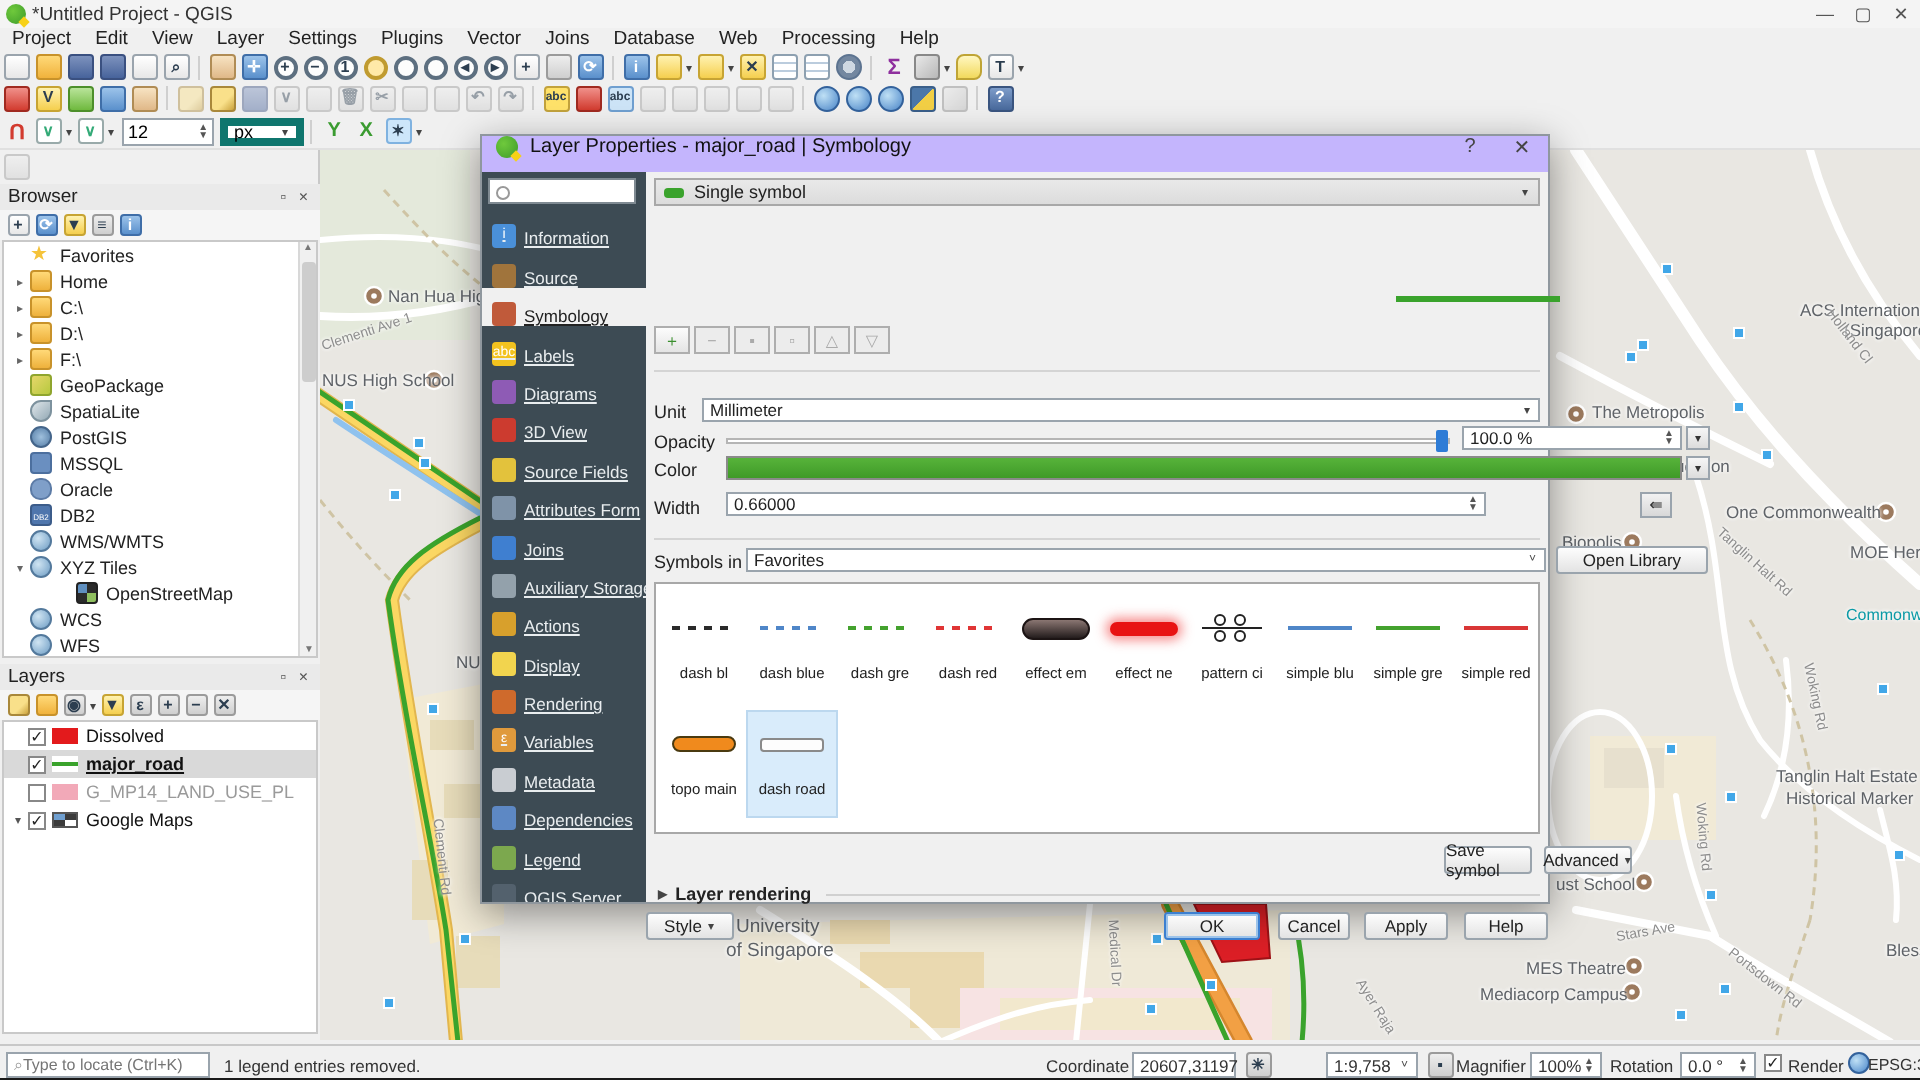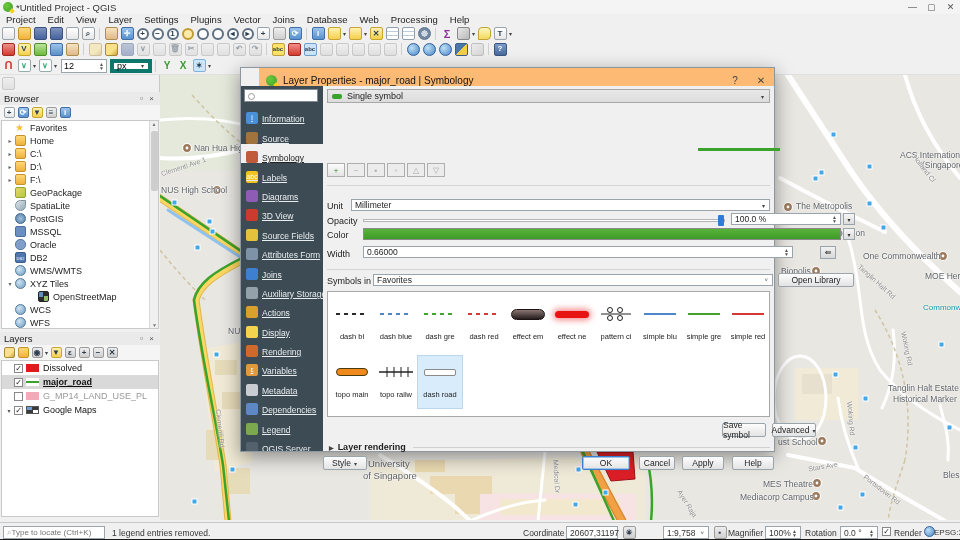--- a/index.html
+++ b/index.html
@@ -97,21 +97,21 @@
 
   
   .map{position:absolute;left:160px;top:75px;width:800px;height:445px;background:#e9e7e2;z-index:1;}
   .maplabels{position:absolute;left:0;top:0;width:100%;height:100%;overflow:hidden;}
   .ml{position:absolute;font-size:8.5px;color:#5f6368;white-space:nowrap;text-shadow:0 0 2px #fff,0 0 2px #fff;}
   .ml.rd{font-size:7px;color:#8d8d8d;}
   .ml.teal{color:#0a9aa6;font-size:8px;}
 
   
   .dialog{position:absolute;left:240px;top:67px;width:535px;height:385px;background:#f0f0f0;border:1px solid #8f979e;box-shadow:0 5px 18px rgba(0,0,0,.4);z-index:50;}
-  .dtitle{height:18px;background:#fdba74;display:flex;align-items:flex-end;font-size:10px;color:#111;padding-left:4px;margin-left:18px;}
+  .dtitle{height:18px;background:#c4b5fd;display:flex;align-items:flex-start;font-size:10px;color:#111;padding-left:4px;}
   .dtitle .qlogo{width:11px;height:11px;}
   .dtbtns{margin-left:auto;display:flex;}
   .dtbtn{width:26px;text-align:center;color:#444;font-size:10px;}
   .dside{position:absolute;left:0;top:18px;width:82px;bottom:0;background:#3d4b54;overflow:hidden;}
   .dsearch{margin:3px;width:74px;height:13px;background:#fff;border:1px solid #7f8a92;position:relative;}
   .dsearch::before{content:"";position:absolute;left:3px;top:3px;width:5px;height:5px;border:1px solid #999;border-radius:50%;}
   .sbitem{height:19.4px;display:flex;align-items:flex-end;padding-left:5px;font-size:8.5px;color:#e9edef;white-space:nowrap;text-decoration:underline;}
   .sbitem.sel{background:#f0f0f0;color:#222;}
   .sbic{width:12px;height:12px;border-radius:2px;margin-right:4px;flex:none;font-size:7px;color:#fff;text-align:center;line-height:12px;font-style:normal;}
   .dmain{position:absolute;left:82px;top:18px;right:0;bottom:0;font-size:9px;color:#222;}
@@ -712,21 +712,21 @@
         <span>100.0 %</span>
           <span class="spn" style="margin-left:auto;">▲<br>▼</span>
       </div>
       <div class="ddbtn" style="left:520px;top:127px;height:12px;">▾</div>
 
       <span class="flabel" style="top:144px;">Color</span>
       <div class="colorbar" style="left:40px;top:142px;width:478px;height:12px;"></div>
       <div class="ddbtn" style="left:520px;top:142px;height:12px;">▾</div>
 
       <span class="flabel" style="top:163px;">Width</span>
-      <div class="fcombo" style="left:40px;top:160px;width:430px;">
+      <div class="fcombo" style="left:40px;top:160px;width:380px;">
         <span>0.66000</span>
           <span class="spn" style="margin-left:auto;">▲<br>▼</span>
       </div>
       <div class="ovrbtn" style="left:497px;top:160px;">⇚</div>
 
       <div class="dhr" style="top:183px;"></div>
 
       <span class="flabel" style="top:190px;">Symbols in</span>
       <div class="fcombo" style="left:50px;top:188px;width:400px;">
         <span>Favorites</span>
@@ -802,32 +802,20 @@
               </div>
               <div class="symlab">simple red</div>
             </div>
         </div>
         <div class="symrow">
           <div class="symcell">
               <div class="symprev">
                 <span class="topomain"></span>
               </div>
               <div class="symlab">topo main</div>
-            </div>
-          <div class="symcell">
-              <div class="symprev">
-            <svg width="34" height="12">
-                  <line x1="0" y1="6" x2="34" y2="6" stroke="#222" stroke-width="1.5"></line>
-                  <line x1="8" y1="1" x2="8" y2="11" stroke="#222"></line>
-                  <line x1="15" y1="1" x2="15" y2="11" stroke="#222"></line>
-                  <line x1="22" y1="1" x2="22" y2="11" stroke="#222"></line>
-                  <line x1="29" y1="1" x2="29" y2="11" stroke="#222"></line>
-                </svg>
-          </div>
-              <div class="symlab">topo railw</div>
             </div>
           <div class="symcell sel">
               <div class="symprev">
                 <span class="toporoad"></span>
               </div>
               <div class="symlab">dash road</div>
             </div>
         </div>
 
       </div>

